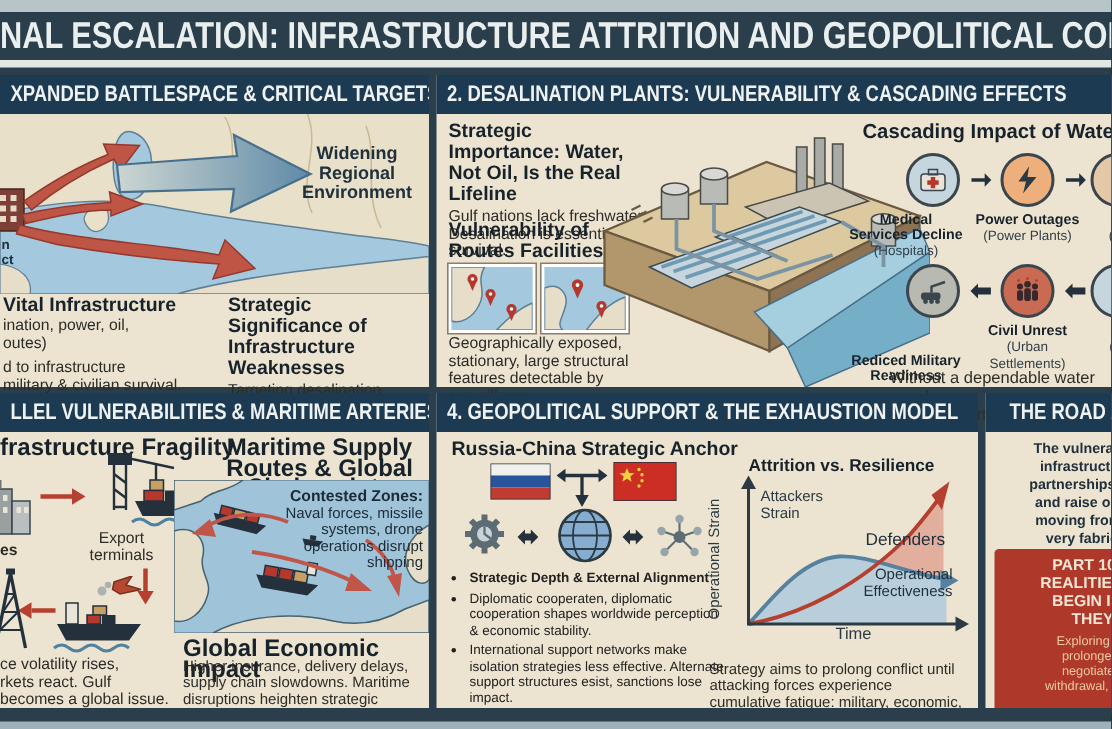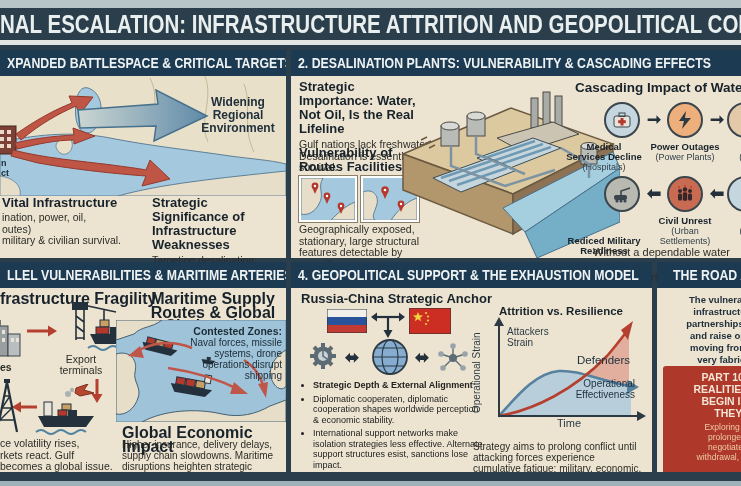--- a/index.html
+++ b/index.html
@@ -76,20 +76,21 @@
     </svg>
 
     <div class="p c" style="left:192px;top:46px;width:92px;font-size:12px;font-weight:bold;line-height:13px;color:#20303c;">Widening Regional Environment</div>
     <div class="p b" style="left:1px;top:108px;font-size:9px;color:#20303c;">n</div>
     <div class="p b" style="left:1px;top:118px;font-size:9px;color:#20303c;">ct</div>
 
     <div class="p" style="left:2px;top:146px;width:138px;">
       <div class="h13">Vital Infrastructure</div>
       <div class="t10" style="margin-top:2px;">ination, power, oil,</div>
       <div class="t10">outes)</div>
+      <div class="t10" style="margin-top:5px;">d to infrastructure</div>
       <div class="t10">military &amp; civilian survival.</div>
     </div>
     <div class="p" style="left:152px;top:146px;width:132px;">
       <div class="h13">Strategic Significance of Infrastructure Weaknesses</div>
       <div class="t10" style="margin-top:3px;">Targeting desalination plants can lead to humanitarian crises, prompting strategic foresight.</div>
     </div>
   </div>
 
   <div class="panel" style="left:291px;top:50px;width:450px;height:208px;">
     <div class="phdr"><span class="cond">2. DESALINATION PLANTS: VULNERABILITY &amp; CASCADING EFFECTS</span></div>

